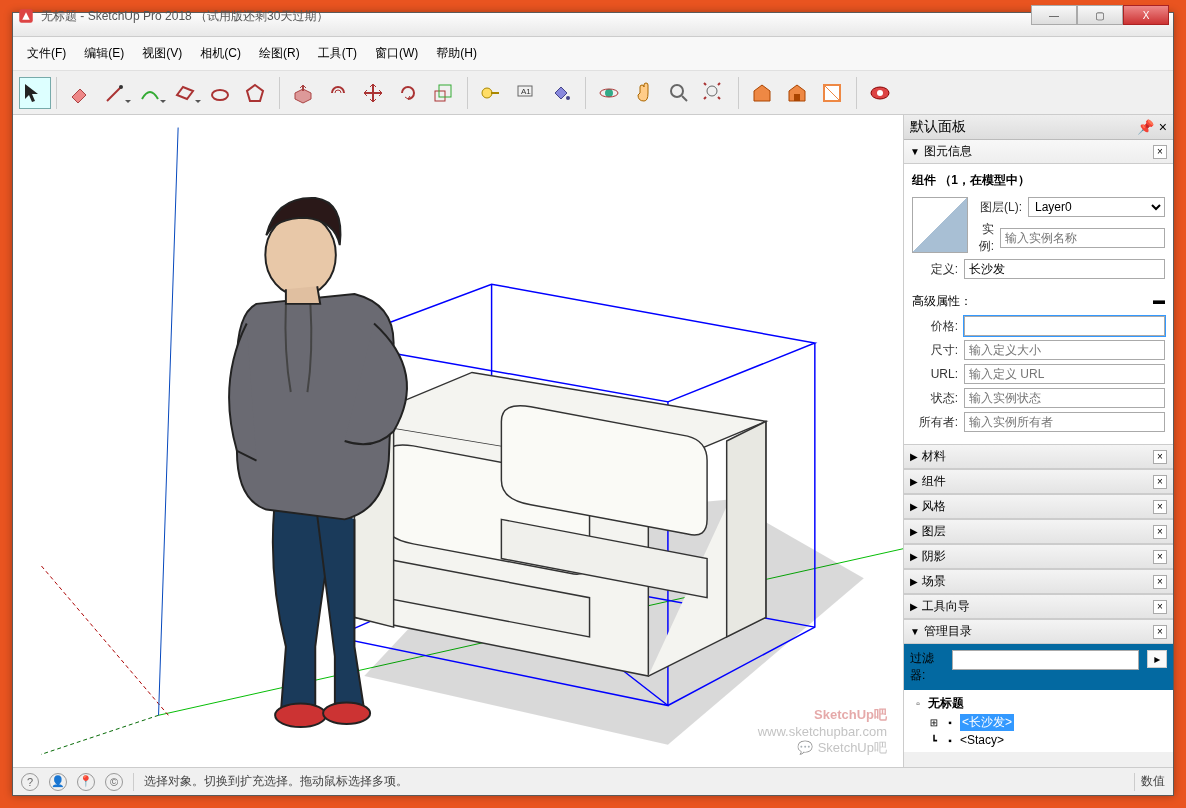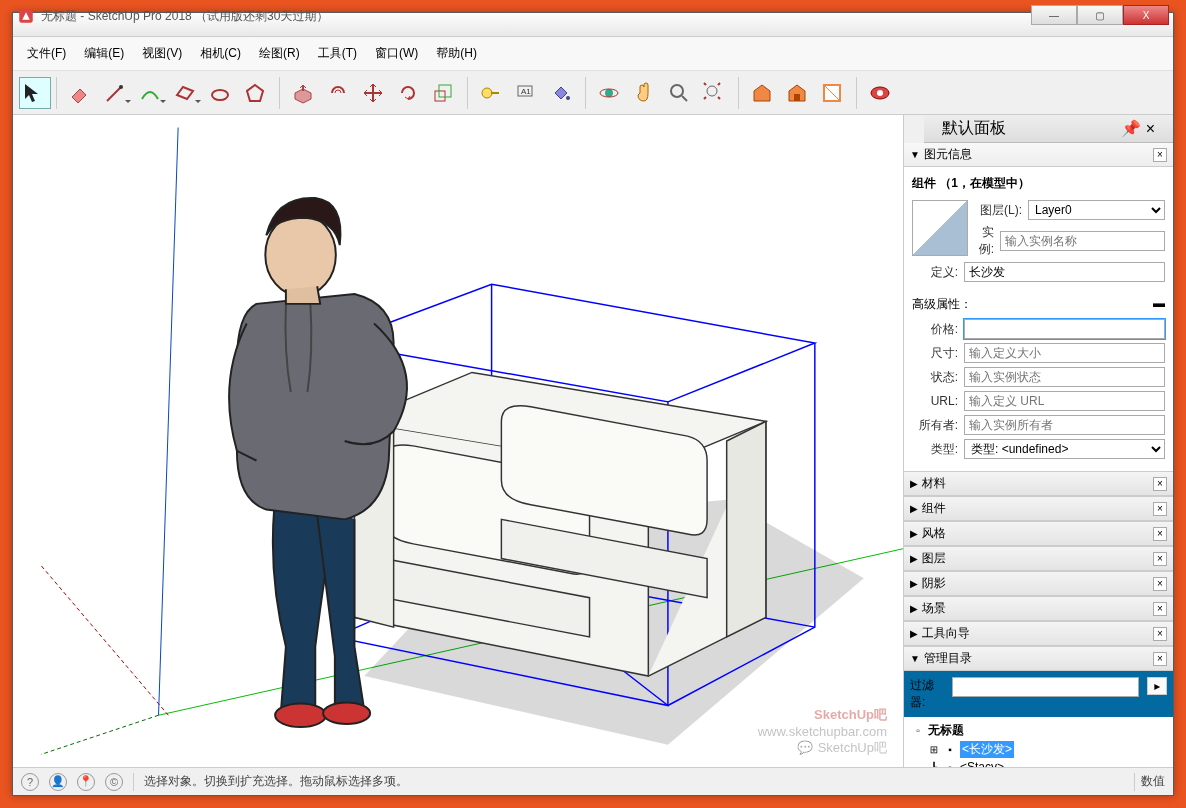--- a/index.html
+++ b/index.html
@@ -15,21 +15,21 @@
 .menu-item { padding: 2px 8px; font-size: 12px; cursor: default; }
 .toolbar { height: 44px; background: #f0f0f0; border-bottom: 1px solid #ccc; display: flex; align-items: center; padding: 0 6px; gap: 3px; }
 .tool { width: 32px; height: 32px; border: 1px solid transparent; display: flex; align-items: center; justify-content: flex-start; position: relative; }
 .tool.sel { border: 1px solid #7aa; background: #dff; }
 .tool svg { width: 24px; height: 24px; }
 .sep { width: 6px; height: 32px; border-left: 1px solid #ccc; margin: 0 2px; }
 .little-arrow::after { content:''; position:absolute; bottom:2px; right:2px; border:3px solid transparent; border-top-color:#555; }
 .body { flex: 1; display: flex; overflow: hidden; }
 .viewport { flex: 1; background: #fff; position: relative; overflow: hidden; margin-left: 28px; }
 .sidepanel { width: 270px; background: #f0f0f0; border-left: 1px solid #ccc; display: flex; flex-direction: column; overflow-y: auto; }
-.panel-header { background: linear-gradient(#eee,#ddd); border-bottom: 1px solid #bbb; padding: 3px 18px; font-size: 16px; display: flex; align-items: center; justify-content: space-between; margin-left: 20px; }
+.panel-header { background: linear-gradient(#eee,#ddd); border-bottom: 1px solid #bbb; padding: 3px 6px; font-size: 14px; display: flex; align-items: center; justify-content: space-between; }
 .panel-sub { background: linear-gradient(#f8f8f8,#eee); border-bottom: 1px solid #ccc; padding: 3px 6px; font-size: 12px; display: flex; align-items: center; }
 .panel-sub .tri { margin-right: 4px; font-size: 10px; }
 .panel-sub .x { margin-left: auto; width: 14px; height: 14px; border: 1px solid #aaa; text-align: center; line-height: 12px; font-size: 10px; background:#fff; }
 .entity-info { padding: 8px; background: #fff; }
 .component-title { font-weight: bold; font-size: 12px; margin-bottom: 8px; }
 .info-row { display: flex; align-items: center; margin-bottom: 4px; gap: 6px; }
 .thumb { width: 56px; height: 56px; border: 1px solid #aaa; background: linear-gradient(135deg,#fff 50%,#a8bfd4 50%); float: left; margin-right: 8px; }
 .info-label { width: 46px; text-align: right; font-size: 12px; color: #333; }
 .info-field { flex: 1; height: 20px; border: 1px solid #aaa; padding: 1px 4px; font-size: 12px; background: #fff; }
 .toggle-icons { display: flex; gap: 4px; }
@@ -315,34 +315,30 @@
         </div>
         <div class="info-row">
           <span class="info-label">价格:</span>
           <input class="info-field" style="outline: rgb(51, 153, 255) solid 1px;" value="">
         </div>
         <div class="info-row">
           <span class="info-label">尺寸:</span>
           <input class="info-field" placeholder="输入定义大小" style="">
         </div>
         <div class="info-row">
+          <span class="info-label">URL:</span>
+          <input class="info-field" placeholder="输入定义 URL" style="">
+        </div>
+        <div class="info-row">
           <span class="info-label">状态:</span>
           <input class="info-field" placeholder="输入实例状态" style="">
         </div>
         <div class="info-row">
-          <span class="info-label">URL:</span>
-          <input class="info-field" placeholder="输入定义 URL" style="">
-        </div>
-        <div class="info-row">
           <span class="info-label">所有者:</span>
           <input class="info-field" placeholder="输入实例所有者" style="">
-        </div>
-        <div class="info-row">
-          <span class="info-label">类型:</span>
-          <select class="info-field"><option>类型: &lt;undefined&gt;</option></select>
         </div>
       </div>
 
       <div class="collapsed-section">
           <span class="tri">▶</span>
           <span>材料</span>
           <span class="x">×</span>
         </div>
       <div class="collapsed-section">
           <span class="tri">▶</span>

